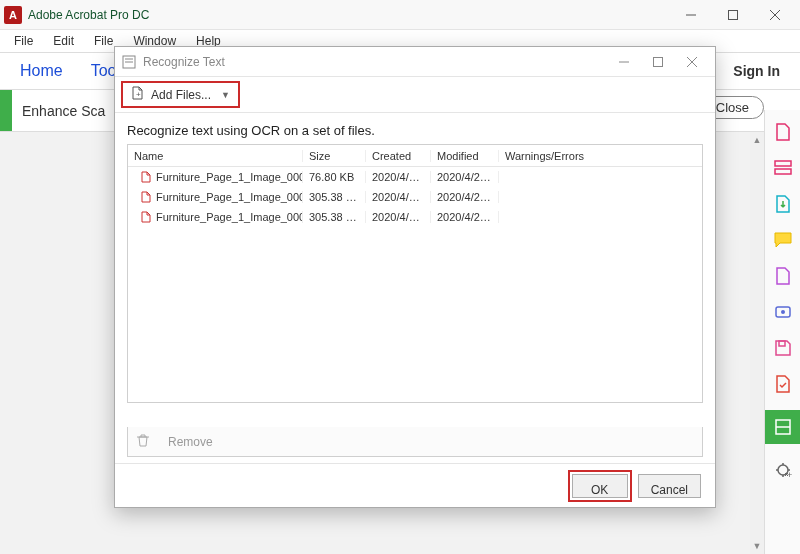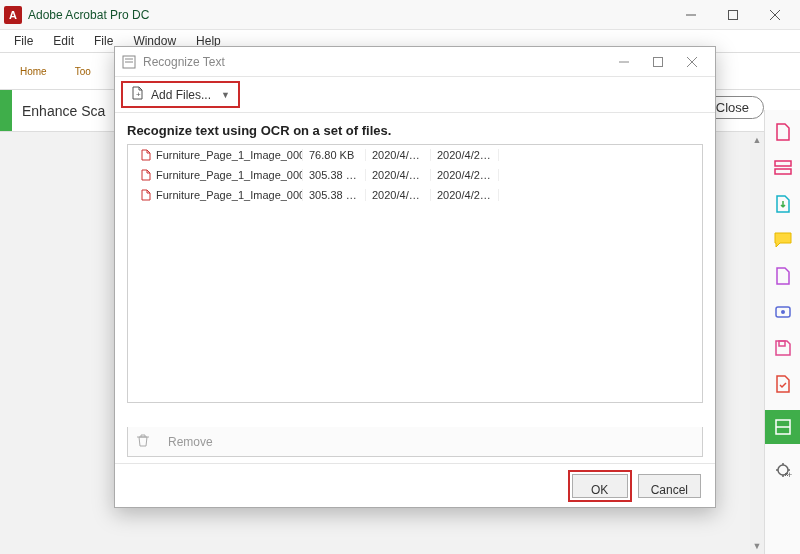--- a/index.html
+++ b/index.html
@@ -11,21 +11,21 @@
   .app-title { font-size: 12px; color: #14532d; flex: 1; }
   .win-controls { display: flex; }
   .win-btn { width: 42px; height: 28px; display: flex; align-items: center; justify-content: center; color: #555; }
   .win-btn svg { width: 10px; height: 10px; }
 
   .app-menu { height: 22px; display: flex; align-items: center; padding: 0 6px; font-size: 12px; color: #333; gap: 4px; }
   .app-menu span { padding: 2px 8px; }
 
   .tab-row { height: 38px; display: flex; align-items: center; border-top: 1px solid #ddd; border-bottom: 1px solid #ddd; padding: 0 8px; justify-content: space-between; }
   .tab-row-left { display: flex; align-items: center; gap: 4px; }
-  .tab { font-size: 10px; color: #a16207; padding: 6px 12px; text-align: right; }
+  .tab { font-size: 16px; color: #1d4ed8; padding: 6px 12px; text-align: right; }
   .signin { font-size: 14px; color: #333; padding: 6px 12px; font-weight: 600; }
 
   .toolbar-row { height: 42px; display: flex; align-items: center; padding: 0 0px; border-bottom: 1px solid #ddd; position: relative; }
   .green-bar { width: 12px; height: 100%; background: #3fae4a; }
   .enhance-label { font-size: 14px; color: #333; padding: 0 10px; }
   .close-pill { position: absolute; right: 36px; top: 6px; border: 1px solid #888; border-radius: 14px; padding: 3px 14px; font-size: 13px; color: #333; background: #fff; }
 
   .content-area { position: absolute; left: 0; top: 132px; right: 36px; bottom: 0; background: #f2f2f2; }
   .scrollbar { position: absolute; right: 36px; top: 132px; width: 14px; bottom: 0; background: #f0f0f0; }
   .scrollbar .up, .scrollbar .down { height: 16px; display: flex; align-items: center; justify-content: center; color: #888; font-size: 9px; }
@@ -42,21 +42,21 @@
   .modal-title-icon { width: 16px; height: 16px; margin-right: 6px; display: flex; align-items: center; justify-content: center; }
   .modal-title { font-size: 12px; flex: 1; }
   .modal-win { display: flex; }
   .modal-win .win-btn { width: 34px; height: 26px; }
 
   .modal-toolbar { height: 36px; display: flex; align-items: center; padding: 4px 6px; border-bottom: 1px solid #e5e5e5; }
   .add-files-btn { display: flex; align-items: center; gap: 6px; padding: 3px 8px; border: 2px solid #cc2a2a; font-size: 12px; color: #333; background: #fff; }
   .add-files-btn .dd { margin-left: 4px; font-size: 9px; color: #666; }
 
   .modal-body { flex: 1; padding: 10px 12px 6px 12px; display: flex; flex-direction: column; }
-  .modal-heading { font-size: 13px; font-weight: bold; color: #222; margin-bottom: 6px; }
+  .modal-heading { font-size: 13px; font-weight: normal; color: #222; margin-bottom: 6px; }
   .listbox { flex: 1; border: 1px solid #cfcfcf; background: #fff; overflow: hidden; }
   .list-header { display: flex; height: 22px; align-items: center; font-size: 11px; color: #333; background: #fff; border-bottom: 1px solid #e5e5e5; }
   .col { padding: 0 6px; border-right: 1px solid #eee; overflow: hidden; white-space: nowrap; text-overflow: ellipsis; }
   .c-name { width: 175px; }
   .c-size { width: 63px; }
   .c-created { width: 65px; }
   .c-modified { width: 68px; }
   .c-warn { flex: 1; border-right: none; }
   .list-rows { }
   .list-row { display: flex; height: 20px; align-items: center; font-size: 11px; color: #333; }
@@ -102,20 +102,21 @@
   <span>File</span>
   <span>Window</span>
   <span>Help</span>
 </div>
 
 <div class="tab-row">
   <div class="tab-row-left">
     <div class="tab">Home</div>
     <div class="tab">Too</div>
   </div>
+  <div class="signin">Sign In</div>
 </div>
 
 <div class="toolbar-row">
   <div class="green-bar"></div>
   <div class="enhance-label">Enhance Sca</div>
   <div class="close-pill">Close</div>
 </div>
 
 <div class="content-area"></div>
 <div class="scrollbar">
@@ -223,20 +224,27 @@
             <text x="5" y="11" font-size="8" fill="#555">+</text>
           </svg></span>
       <span>Add Files...</span>
       <span class="dd">▼</span>
     </div>
   </div>
 
   <div class="modal-body">
     <div class="modal-heading">Recognize text using OCR on a set of files.</div>
     <div class="listbox">
+      <div class="list-header">
+        <div class="col c-name">Name</div>
+        <div class="col c-size">Size</div>
+        <div class="col c-created">Created</div>
+        <div class="col c-modified">Modified</div>
+        <div class="col c-warn">Warnings/Errors</div>
+      </div>
       <div class="list-rows" id="rows">
           <div class="list-row">
             <div class="col c-name">
               <span class="file-ico">
                 <svg width="12" height="12" viewBox="0 0 12 12">
                   <path d="M2 1h5l3 3v7H2z" fill="#fff" stroke="#c33"></path>
                   <path d="M7 1v3h3" fill="none" stroke="#c33"></path>
                 </svg>
               </span>
               <span>Furniture_Page_1_Image_0001.pdf</span>

